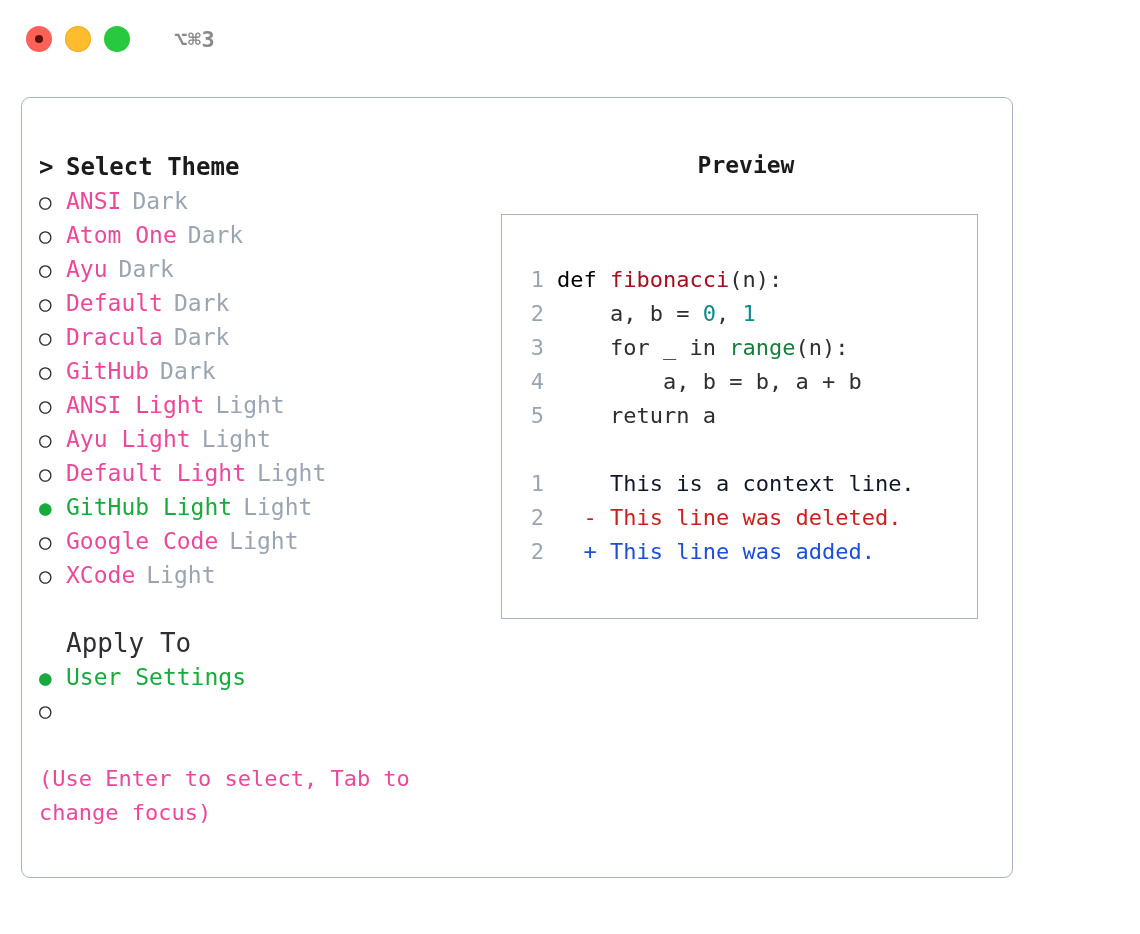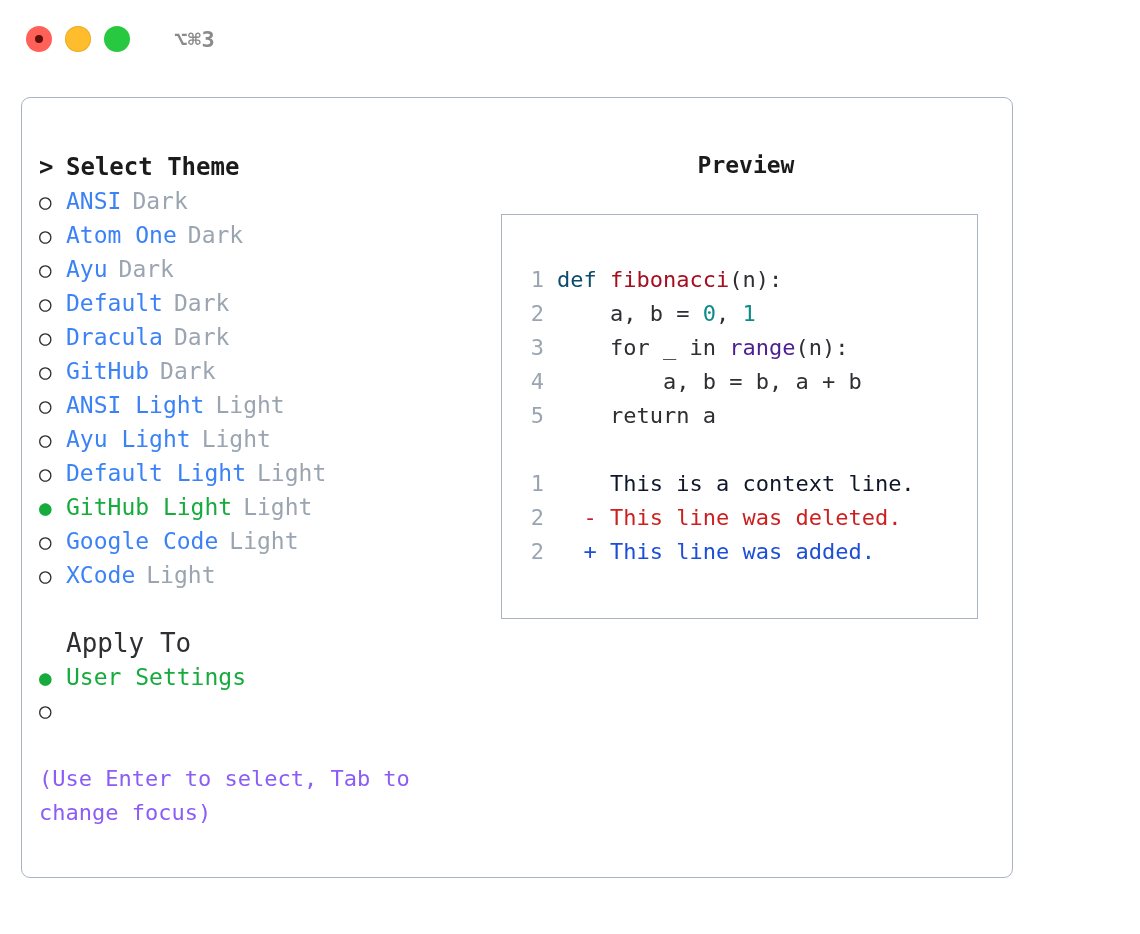--- a/index.html
+++ b/index.html
@@ -128,21 +128,21 @@
     color: #2e2e33;
     white-space: pre;
   }
   .opt-row .bullet {
     width: 27px;
     flex: 0 0 27px;
     font-size: 21px;
     color: #2e2e33;
     line-height: 34px;
   }
-  .opt-row .label { color: #3b82f6; }
+  .opt-row .label { color: #ec4899; }
   .opt-row .variant {
     color: #9aa5b1;
     margin-left: 11px;
   }
   .opt-row.selected .bullet,
   .opt-row.selected .label {
     color: #16ab3c;
   }
 
   .spacer-sm { height: 34px; }
@@ -158,21 +158,21 @@
   }
   .group-head .bullet {
     width: 27px;
     flex: 0 0 27px;
   }
 
   .hint {
     margin-top: 34px;
     font-size: 22px;
     line-height: 34px;
-    color: #8b5cf6;
+    color: #ec4899;
     width: 400px;
   }
 
   
   .right-col {
     position: absolute;
     left: 479px;
     top: 52px;
     width: 490px;
   }
@@ -203,24 +203,24 @@
   }
   .gutter {
     width: 24px;
     flex: 0 0 24px;
     text-align: right;
     color: #9aa5b1;
     margin-right: 13px;
   }
   .code-text { color: #2e2e33; }
 
-  .tok-kw   { color: #0c4a6e; }
+  .tok-kw   { color: #000000; }
   .tok-fn   { color: #a60d1e; }
   .tok-num  { color: #0f8a8a; }
-  .tok-call { color: #4c1d95; }
+  .tok-call { color: #15803d; }
   .tok-plain{ color: #2e2e33; }
 
   .blank-line { height: 34px; }
 
   .diff-ctx { color: #0f172a; }
   .diff-del { color: #cc1f1f; }
   .diff-add { color: #1d4ed8; }
 </style>
 </head>
 <body>

